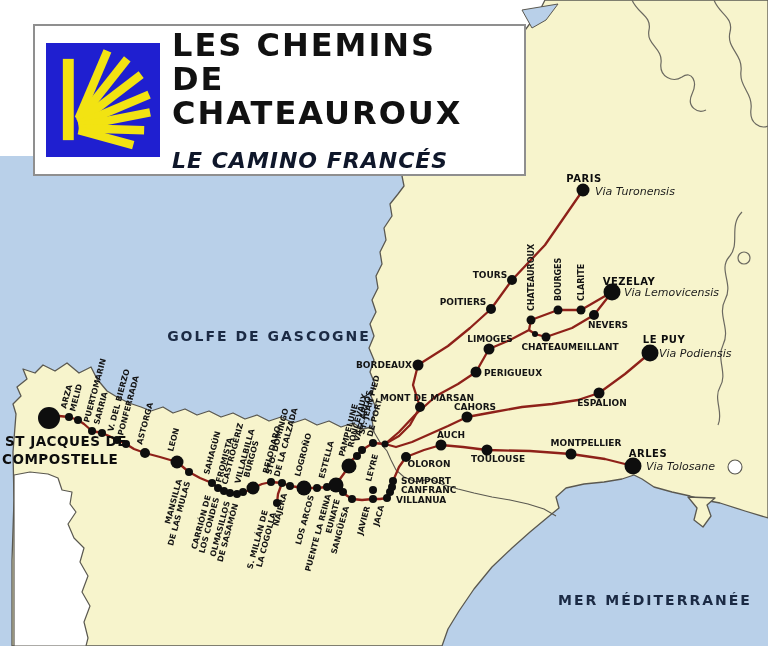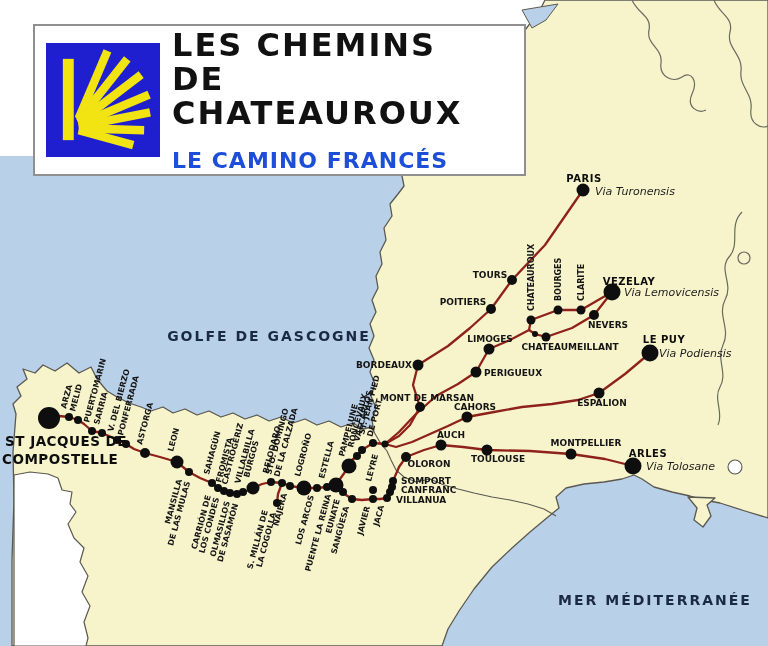--- a/index.html
+++ b/index.html
@@ -16,21 +16,21 @@
   .lbl-big{font:bold 10px "DejaVu Sans",sans-serif;fill:#0d0d0d;letter-spacing:.5px;}
   .lbl-rot{font:bold 8px "DejaVu Sans",sans-serif;fill:#141414;}
   .via{font:italic 11px "DejaVu Sans",sans-serif;fill:#1c1c1c;}
   .sea{font:bold 14px "DejaVu Sans",sans-serif;fill:#1b2a44;letter-spacing:2px;}
   .stj{font:bold 13.5px "DejaVu Sans",sans-serif;fill:#0d0d0d;letter-spacing:.5px;}
   .title-box{position:absolute;left:33px;top:24px;width:493px;height:152px;background:#ffffff;
              border:2px solid #8f8f8f;box-sizing:border-box;display:flex;align-items:center;z-index:5;}
   .shell-wrap{width:114px;height:114px;margin-left:11px;flex:0 0 auto;}
   .title-text{margin-left:12px;}
   .t1{font-weight:bold;font-size:32px;line-height:34px;letter-spacing:2px;color:#111;}
-  .t2{font-weight:bold;font-size:22px;letter-spacing:1px;color:#1d4ed8;margin-top:18px;}
+  .t2{font-style:italic;font-weight:bold;font-size:22px;letter-spacing:1px;color:#0f172a;margin-top:18px;}
 </style>
 </head>
 <body>
 
 <div class="stage">
 
   <svg id="map-svg" width="768" height="646" viewBox="0 0 768 646">
       <rect x="0" y="156" width="446" height="490" class="seafill"></rect>
       <rect x="416" y="436" width="352" height="210" class="seafill"></rect>
       <path d="M545,0 L768,0 L768,518 L745,511 L720,503 L704,500 L690,496 L672,492 L654,487 L642,479 L634,475 L622,479 L604,482 L584,484 L566,488 L556,497 L559,508 L548,517 L530,532 L512,548 L492,567 L474,589 L459,611 L448,629 L442,646 L12,646 L12,560 L14,500 L13,452 L16,414 L13,404 L21,396 L17,387 L27,379 L23,369 L35,373 L43,365 L55,371 L67,363 L79,373 L91,367 L97,379 L107,391 L117,397 L129,403 L141,407 L151,411 L163,407 L173,413 L185,409 L197,415 L209,411 L221,417 L233,413 L245,419 L257,415 L269,421 L281,417 L293,423 L305,419 L317,425 L329,421 L341,427 L353,423 L363,429 L371,427 L374,432 L372,420 L376,408 L371,396 L375,384 L370,372 L374,360 L369,348 L374,336 L370,324 L376,312 L372,300 L378,288 L376,276 L382,264 L380,252 L386,240 L384,228 L392,216 L390,204 L398,194 L404,186 L402,176 L410,170 L418,167 L425,163 L430,158 L540,10 Z" class="coast"></path>

